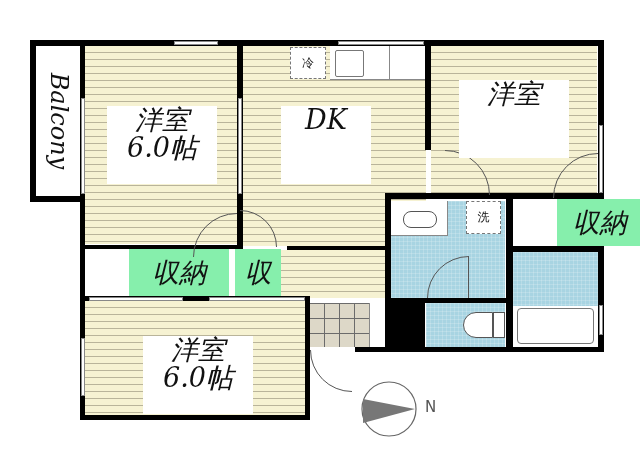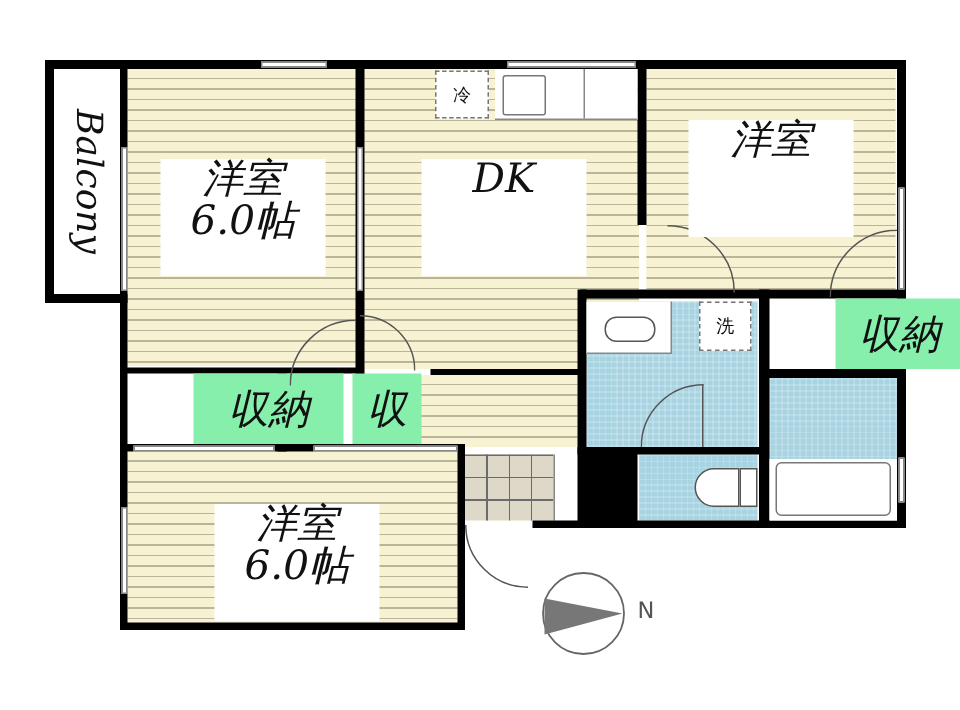--- a/index.html
+++ b/index.html
@@ -145,21 +145,21 @@
   <div class="door-arc" style="left:400px;top:150px;width:90px;height:90px;border-radius:50%;clip-path:inset(0 0 50% 50%);"></div>
   <div class="door-arc" style="left:553px;top:153px;width:90px;height:90px;border-radius:50%;clip-path:inset(0 50% 50% 0);"></div>
   <div class="door-arc" style="left:427px;top:256px;width:84px;height:84px;border-radius:50%;clip-path:inset(0 50% 50% 0);"></div>
   <div class="abs" style="left:468px;top:256px;width:1px;height:42px;background:#555;"></div>
   <div class="door-arc" style="left:310px;top:308px;width:84px;height:84px;border-radius:50%;clip-path:inset(50% 50% 0 0);"></div>
 
   <div class="label" style="left:107px;top:106px;width:110px;height:78px;font-size:27px;">
     <span class="l1">洋室</span>
     <span class="l2">6.0帖</span>
   </div>
-  <div class="label" style="left:281px;top:106px;width:110px;height:78px;font-size:27px;">
+  <div class="label" style="left:281px;top:106px;width:90px;height:78px;font-size:27px;">
     <span class="l1">DK</span>
   </div>
   <div class="label" style="left:459px;top:80px;width:110px;height:78px;font-size:27px;">
     <span class="l1">洋室</span>
   </div>
   <div class="label" style="left:143px;top:336px;width:110px;height:78px;font-size:27px;">
     <span class="l1">洋室</span>
     <span class="l2">6.0帖</span>
   </div>
 

